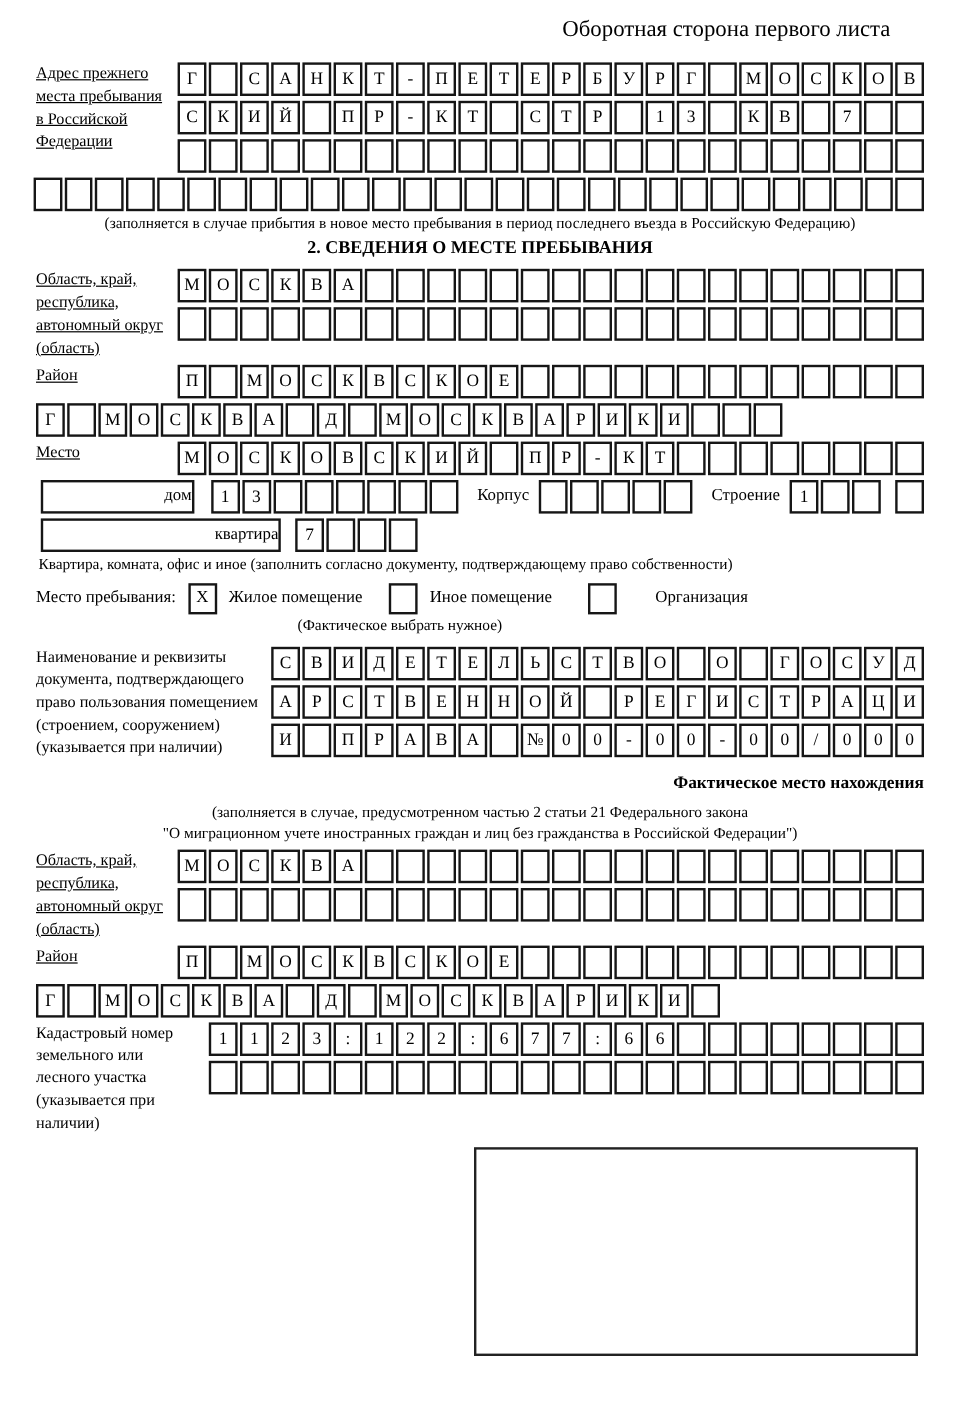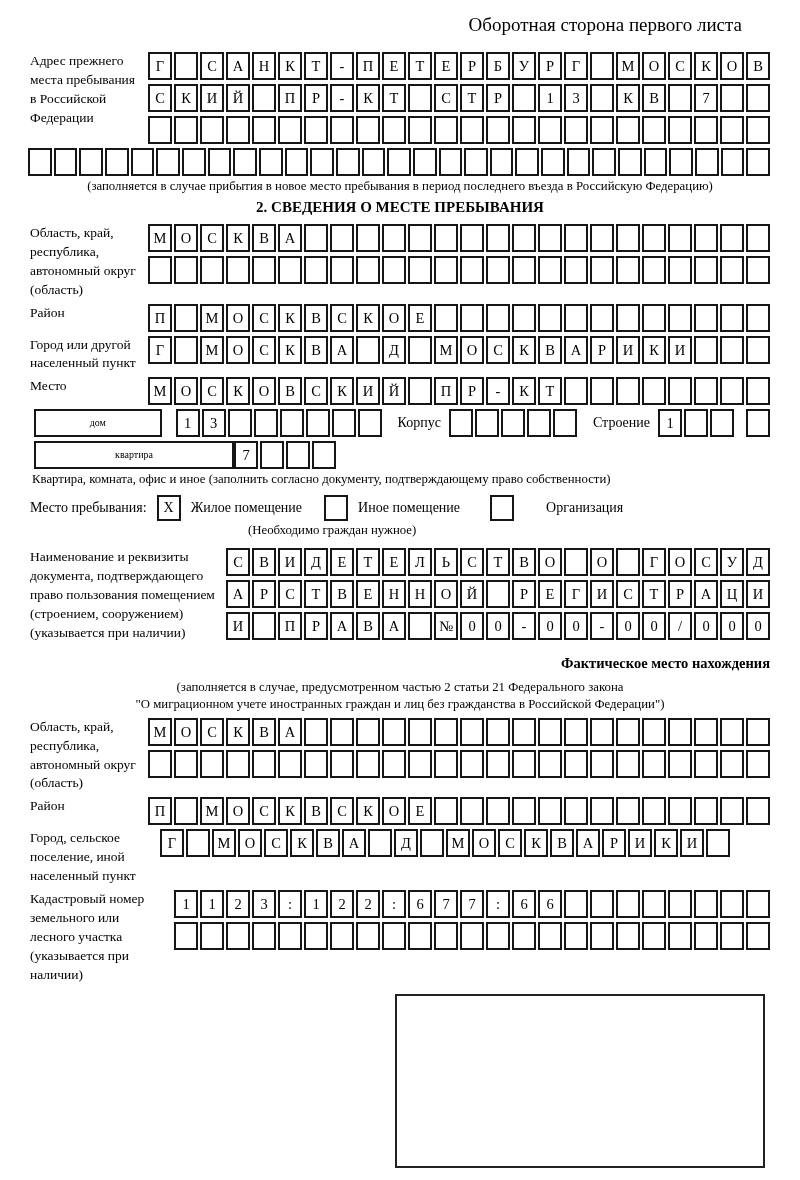--- a/index.html
+++ b/index.html
@@ -7,40 +7,40 @@
   body {
     width:800px; height:1180px; overflow:hidden;
     font-family:"Liberation Serif", serif; color:#000;
   }
   .page { padding:14px 30px 0 30px; }
 
   .top-note { text-align:right; font-size:19px; padding-right:28px; margin-bottom:16px; }
 
   .block { display:flex; align-items:flex-start; margin-bottom:4px; }
   .lbl { font-size:13.5px; line-height:1.4; padding-right:8px; }
-  .w125 { width:122px; }
+  .w125 { width:122px;text-decoration:underline; }
   .w155 { width:152px;font-family:Liberation Serif, serif; }
   .w200 { width:198px; }
   .rows { display:flex; flex-direction:column; gap:4px; }
 
   .boxrow { display:flex; gap:2px; }
   .cell {
     width:20px; height:24px; border:2px solid #161616;
     font-size:14.5px; line-height:24px; text-align:center;
     background:#fff;
   }
   .fullrow { margin:4px 0 3px -2px; }
 
   .center-note { text-align:center; font-size:12.8px; margin:2px 0; }
   .sec-title { text-align:center; font-weight:bold; font-size:15px; margin:5px 0 8px; }
 
   .dom-row { display:flex; align-items:center; margin:4px 0 2px 4px; }
-  .wide-box { border:2px solid #161616; height:24px; line-height:24px; text-align:center; font-size:10px; }
+  .wide-box { border:2px solid #161616; height:24px; line-height:24px; text-align:right; font-size:14px; }
   .dom-box { width:158px; margin-right:14px; }
-  .kv-box  { width:196px; }
+  .kv-box  { width:196px; margin-right:12px; }
   .inline-lbl { font-size:14px; margin:0 8px 0 16px; }
   .lone { margin-left:12px; }
 
   .plain-note { font-size:12.8px; margin:3px 0 8px 2px; }
 
   .mesto-row { display:flex; align-items:center; font-size:14px; margin:8px 0 2px; }
   .chk {
     width:20px; height:22px; border:2px solid #161616; text-align:center;
     line-height:22px; font-size:14px; margin:0 10px;
   }
@@ -263,21 +263,20 @@
         <div class="cell"></div>
         <div class="cell"></div>
         <div class="cell"></div>
         <div class="cell"></div>
         <div class="cell"></div>
         <div class="cell"></div>
       </div>
   </div>
 
   <div class="block">
-    <div class="lbl w125">Город или другой населенный пункт</div>
     <div class="boxrow">
         <div class="cell">Г</div>
         <div class="cell"></div>
         <div class="cell">М</div>
         <div class="cell">О</div>
         <div class="cell">С</div>
         <div class="cell">К</div>
         <div class="cell">В</div>
         <div class="cell">А</div>
         <div class="cell"></div>
@@ -373,21 +372,21 @@
 
   <div class="mesto-row">
     <span class="mlbl">Место пребывания:</span>
     <span class="chk">X</span>
     <span class="mlbl">Жилое помещение</span>
     <span class="chk sp22"></span>
     <span class="mlbl">Иное помещение</span>
     <span class="chk sp30"></span>
     <span class="mlbl sp22">Организация</span>
   </div>
-  <div class="choose-note">(Необходимо граждан нужное)</div>
+  <div class="choose-note">(Фактическое выбрать нужное)</div>
 
   <div class="block doc-block">
     <div class="lbl w200">Наименование и реквизиты документа, подтверждающего право пользования помещением (строением, сооружением) (указывается при наличии)</div>
     <div class="rows">
       <div class="boxrow">
           <div class="cell">С</div>
           <div class="cell">В</div>
           <div class="cell">И</div>
           <div class="cell">Д</div>
           <div class="cell">Е</div>
@@ -543,21 +542,20 @@
         <div class="cell"></div>
         <div class="cell"></div>
         <div class="cell"></div>
         <div class="cell"></div>
         <div class="cell"></div>
         <div class="cell"></div>
       </div>
   </div>
 
   <div class="block">
-    <div class="lbl w125">Город, сельское поселение, иной населенный пункт</div>
     <div class="boxrow">
         <div class="cell">Г</div>
         <div class="cell"></div>
         <div class="cell">М</div>
         <div class="cell">О</div>
         <div class="cell">С</div>
         <div class="cell">К</div>
         <div class="cell">В</div>
         <div class="cell">А</div>
         <div class="cell"></div>

